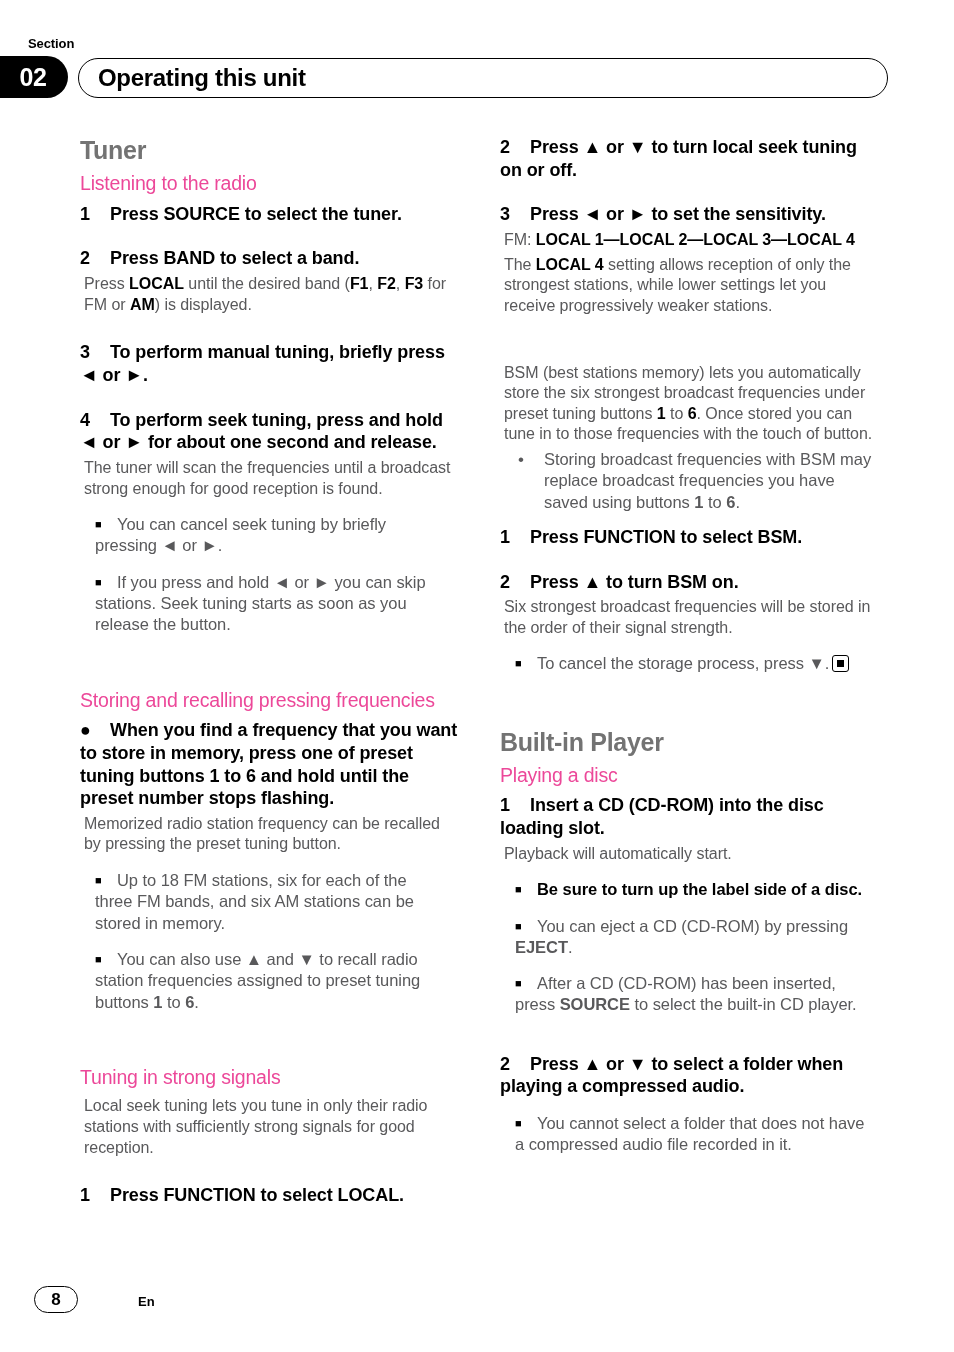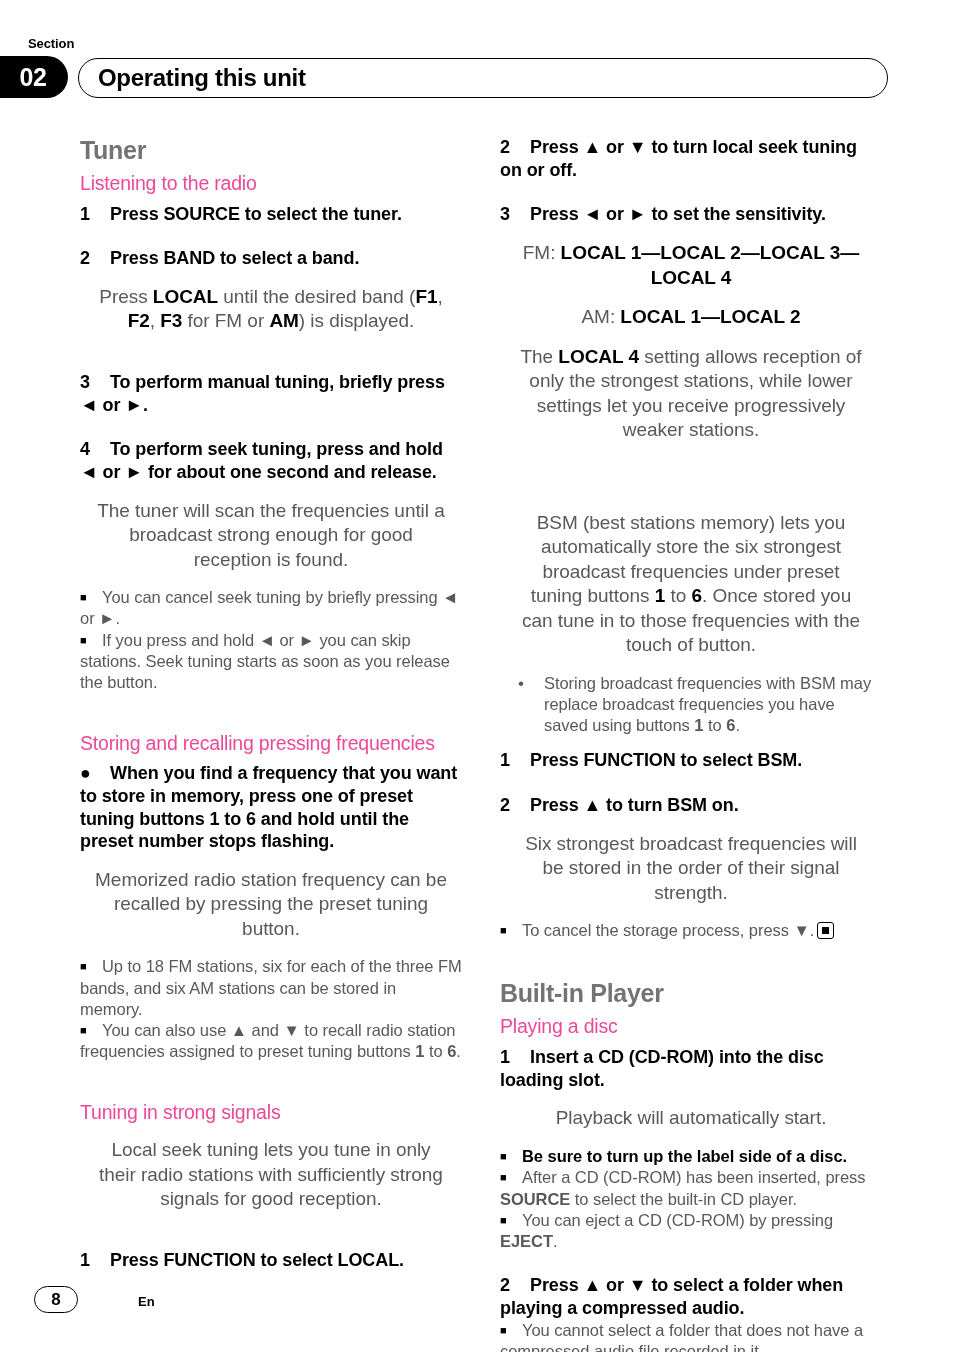--- a/index.html
+++ b/index.html
@@ -105,35 +105,34 @@
     color: #000;
     line-height: 1.26;
     margin: 0;
     letter-spacing: -0.1px;
   }
   .step .num {
     display: inline-block;
     width: 30px;
   }
   .para {
-    font-size: 19px;
+    font-size: 16px;
     color: #59595b;
     line-height: 1.29;
-    margin: 15px;
+    margin: 4px;
     letter-spacing: -0.05px;
-    text-align: center;
   }
   .para b, .step b { color: #000; font-weight: bold; }
 
   
   .note {
     font-size: 16.5px;
     color: #59595b;
     line-height: 1.29;
-    margin: 0;
+    margin: 15px;
     letter-spacing: -0.05px;
     text-indent: 0;
   }
   .note .sq {
     display: inline-block;
     width: 22px;
     color: #000;
     font-size: 11px;
     vertical-align: 2px;
   }
@@ -272,21 +271,20 @@
 </div>
 
 <div class="column" id="col-right">
 
   <p class="step"><span class="num">2</span><span>Press ▲ or ▼ to turn local seek tuning on or off.</span></p>
 
   <div class="gap-m"></div>
 
   <p class="step"><span class="num">3</span><span>Press ◄ or ► to set the sensitivity.</span></p>
   <p class="para"><span>FM: </span><b>LOCAL 1—LOCAL 2—LOCAL 3—LOCAL 4</b></p>
-  <p class="para"><span>AM: </span><b>LOCAL 1—LOCAL 2</b></p>
   <p class="para"><span>The </span><b>LOCAL 4</b><span> setting allows reception of only the strongest stations, while lower settings let you receive progressively weaker stations.</span></p>
 
   <div class="gap-xl"></div>
 
   <p class="para"><span>BSM (best stations memory) lets you automatically store the six strongest broadcast frequencies under preset tuning buttons </span><b>1</b><span> to </span><b>6</b><span>. Once stored you can tune in to those frequencies with the touch of button.</span></p>
   <p class="dotnote"><span class="dot">•</span><span>Storing broadcast frequencies with BSM may replace broadcast frequencies you have saved using buttons </span><b>1</b><span> to </span><b>6</b><span>.</span></p>
 
   <div class="gap-s"></div>
 
   <p class="step"><span class="num">1</span><span>Press FUNCTION to select BSM.</span></p>
@@ -298,22 +296,22 @@
   <p class="note"><span class="sq">■</span><span>To cancel the storage process, press ▼.</span><span class="endmark"></span></p>
 
   <div class="gap-xl"></div>
 
   <h1 class="h1">Built-in Player</h1>
   <h2 class="h2">Playing a disc</h2>
 
   <p class="step"><span class="num">1</span><span>Insert a CD (CD-ROM) into the disc loading slot.</span></p>
   <p class="para">Playback will automatically start.</p>
   <p class="note bold"><span class="sq">■</span><span>Be sure to turn up the label side of a disc.</span></p>
+  <p class="note"><span class="sq">■</span><span>You can eject a CD (CD-ROM) by pressing </span><b>EJECT</b><span>.</span></p>
   <p class="note"><span class="sq">■</span><span>After a CD (CD-ROM) has been inserted, press </span><b>SOURCE</b><span> to select the built-in CD player.</span></p>
-  <p class="note"><span class="sq">■</span><span>You can eject a CD (CD-ROM) by pressing </span><b>EJECT</b><span>.</span></p>
 
   <div class="gap-m"></div>
 
   <p class="step"><span class="num">2</span><span>Press ▲ or ▼ to select a folder when playing a compressed audio.</span></p>
   <p class="note"><span class="sq">■</span><span>You cannot select a folder that does not have a compressed audio file recorded in it.</span></p>
 
 </div>
 
 <div id="footer">
   <div id="page-pill">8</div>

